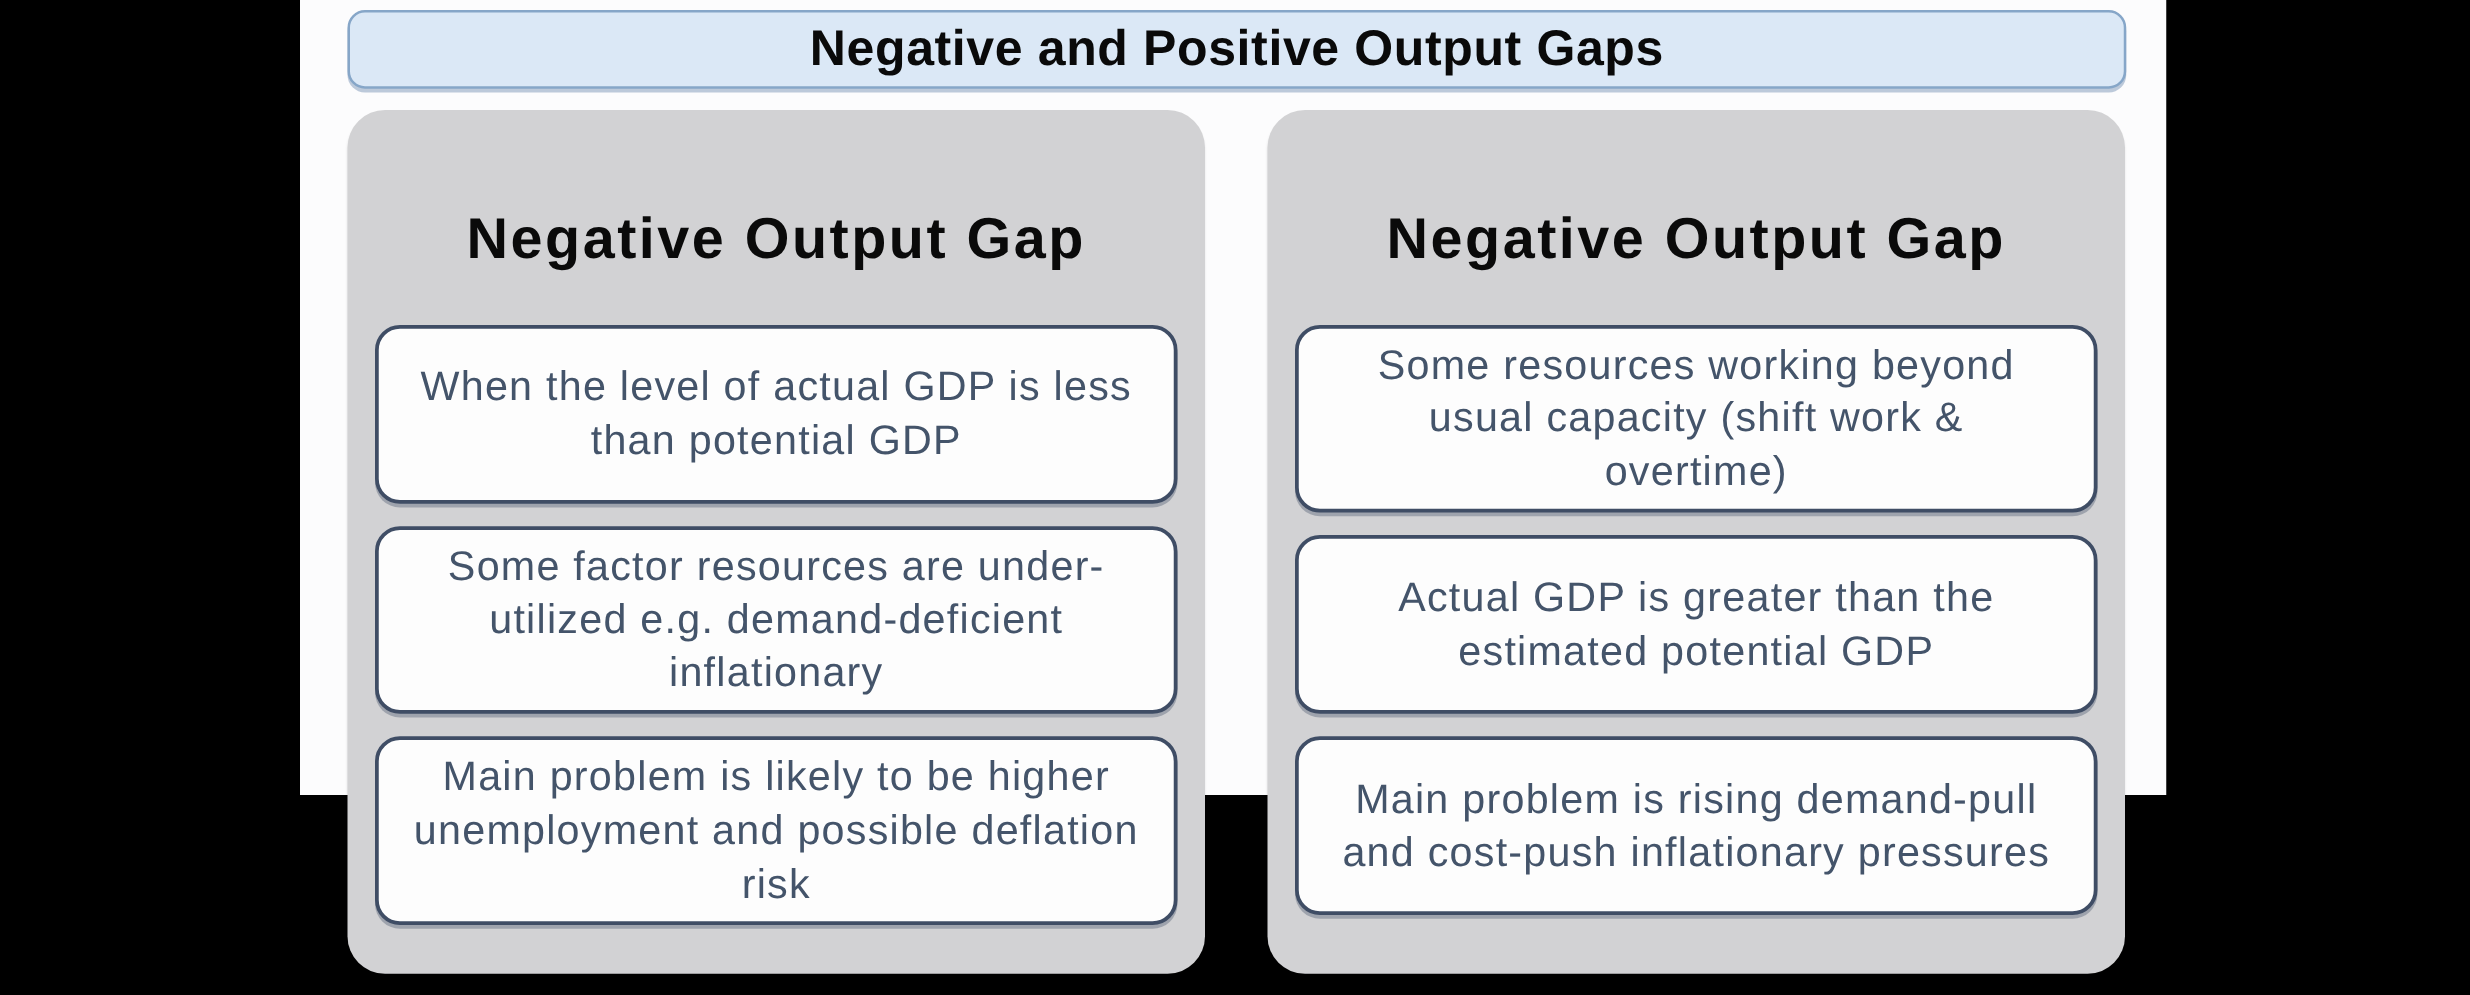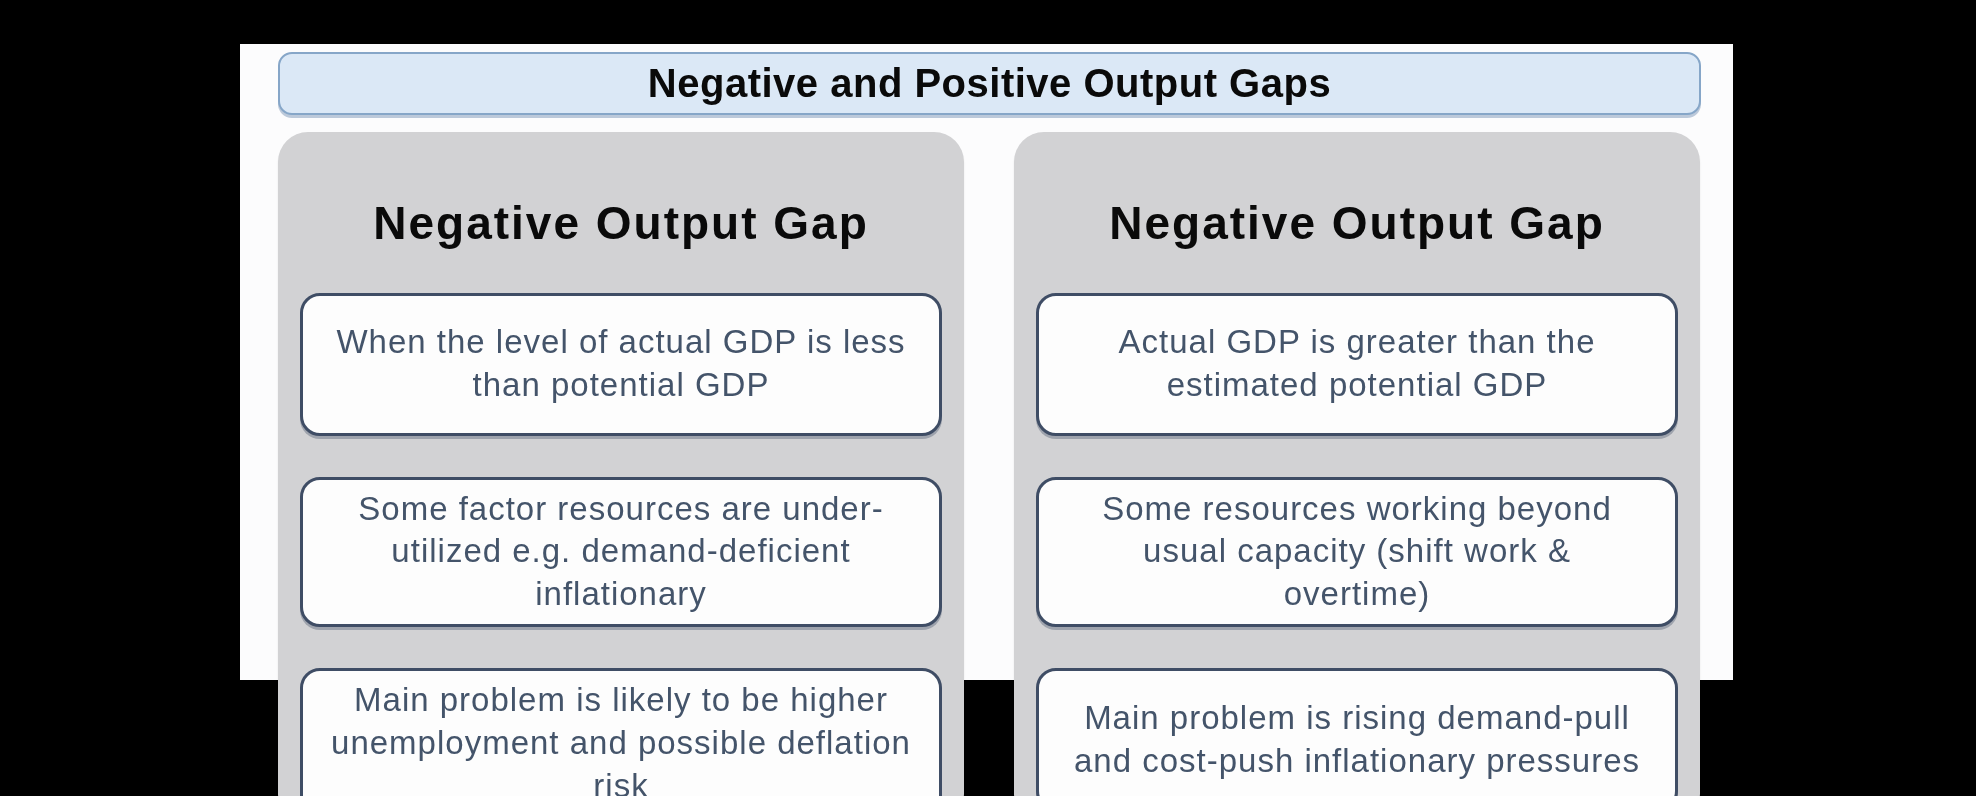--- a/index.html
+++ b/index.html
@@ -14,21 +14,20 @@
     overflow: hidden;
     font-family: "Liberation Sans", "DejaVu Sans", sans-serif;
   }
   .stage {
     position: absolute;
     left: 240px;
     top: 0;
     width: 1493px;
     height: 636px;
     background: var(--stage_fill, #fcfcfd);
-    margin-top: 44px;
   }
   .title-box {
     position: absolute;
     left: 38px;
     top: 8px;
     width: 1423px;
     height: 63px;
     box-sizing: border-box;
     background: var(--title_fill, #dbe8f6);
     border: 2px solid var(--title_border, #86a6c8);
@@ -49,37 +48,37 @@
     width: 1422px;
     height: 691px;
     display: flex;
     gap: 50px;
   }
   .panel {
     flex: 1;
     box-sizing: border-box;
     background: var(--panel_fill, #d2d2d4);
     border-radius: 30px;
-    padding: 0 22px;
+    padding: 11px 22px;
     box-shadow: 0 3px 2px rgba(0, 0, 0, 0.10);
   }
   .panel-heading {
     margin: 66px 0 0 0;
     text-align: center;
     font-size: 46px;
     font-weight: bold;
     letter-spacing: 2px;
     line-height: 1.1;
     color: var(--heading_text, #0a0a0a);
   }
   .cards {
     margin-top: 44px;
     display: flex;
     flex-direction: column;
-    gap: 41px;
+    gap: 18px;
   }
   .card {
     box-sizing: border-box;
     min-height: 143px;
     background: var(--card_fill, #fdfdfd);
     border: 3px solid var(--card_border, #3f4d65);
     border-radius: 20px;
     box-shadow: 0 3px 0 rgba(62, 76, 101, 0.35);
     display: flex;
     align-items: center;
@@ -116,24 +115,24 @@
         <div class="card">
           <p>Main problem is likely to be higher unemployment and possible deflation risk</p>
         </div>
       </div>
     </section>
 
     <section class="panel">
       <h2 class="panel-heading">Negative Output Gap</h2>
       <div class="cards">
         <div class="card">
-          <p>Actual GDP is greater than the estimated potential GDP</p>
+          <p>Some resources working beyond usual capacity (shift work &amp; overtime)</p>
         </div>
         <div class="card">
-          <p>Some resources working beyond usual capacity (shift work &amp; overtime)</p>
+          <p>Actual GDP is greater than the estimated potential GDP</p>
         </div>
         <div class="card">
           <p>Main problem is rising demand-pull and cost-push inflationary pressures</p>
         </div>
       </div>
     </section>
 
   </div>
 </div>
 

